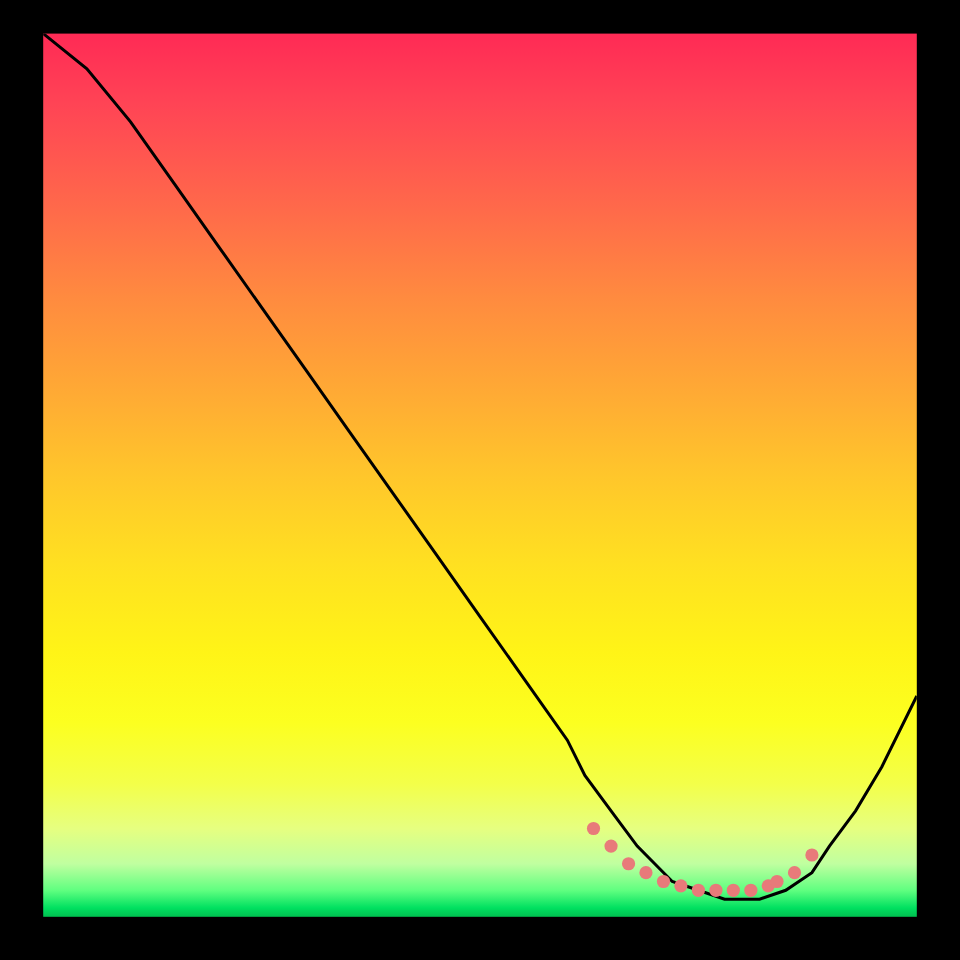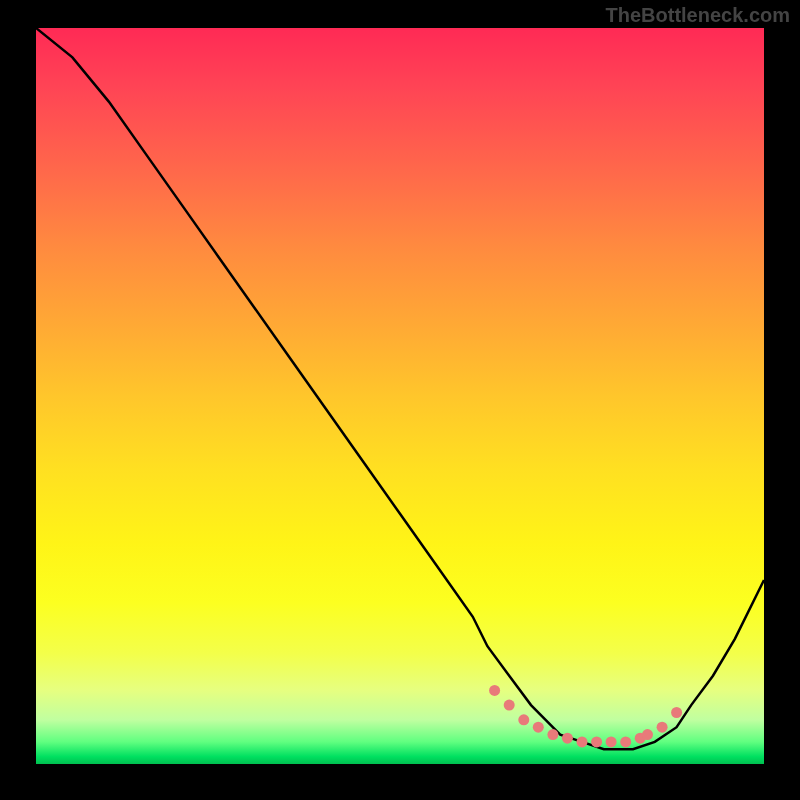--- a/index.html
+++ b/index.html
@@ -54,21 +54,20 @@
     left: 0;
     top: 0;
     width: 728px;
     height: 736px;
   }
 </style>
 </head>
 <body>
 
 <div class="chart-container">
-  <div class="watermark">TheBottleneck.com</div>
   <div class="plot-area">
     <svg class="curve" viewBox="0 0 728 736" preserveAspectRatio="none">
       <path d="M0.0 0.0 L36.4 29.4 L72.8 73.6 L109.2 125.1 L145.6 176.6 L182.0 228.2 L218.4 279.7 L254.8 331.2 L291.2 382.7 L327.6 434.2 L364.0 485.8 L400.4 537.3 L436.8 588.8 L451.4 618.2 L473.2 647.7 L495.0 677.1 L509.6 691.8 L524.2 706.6 L546.0 713.9 L567.8 721.3 L582.4 721.3 L597.0 721.3 L618.8 713.9 L640.6 699.2 L655.2 677.1 L677.0 647.7 L698.9 610.9 L728.0 552.0" fill="none" stroke="#000" stroke-width="2.5"></path>
       <g>
           <circle cx="458.6" cy="662.4" r="5.5" fill="#e87a7a"></circle>
           <circle cx="473.2" cy="677.1" r="5.5" fill="#e87a7a"></circle>
           <circle cx="487.8" cy="691.8" r="5.5" fill="#e87a7a"></circle>
           <circle cx="502.3" cy="699.2" r="5.5" fill="#e87a7a"></circle>
           <circle cx="516.9" cy="706.6" r="5.5" fill="#e87a7a"></circle>
           <circle cx="531.4" cy="710.2" r="5.5" fill="#e87a7a"></circle>

